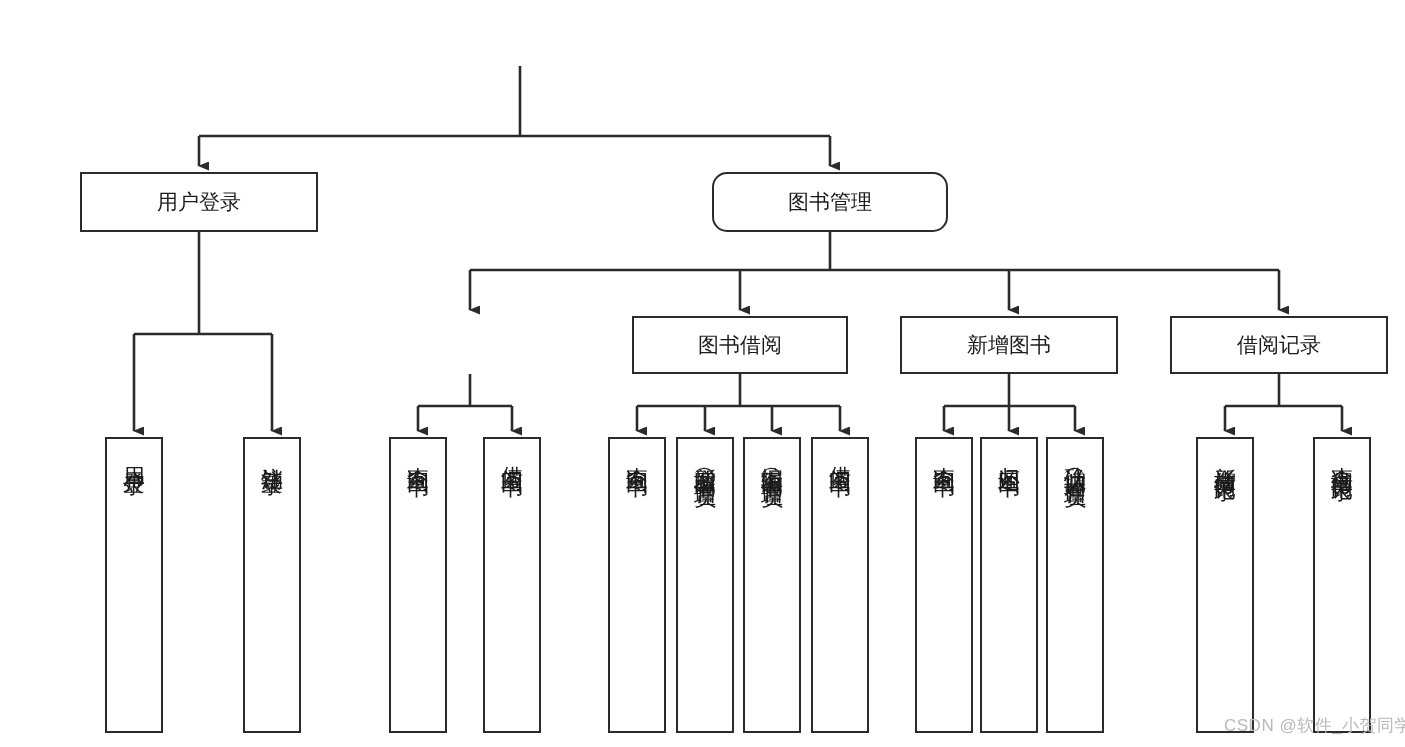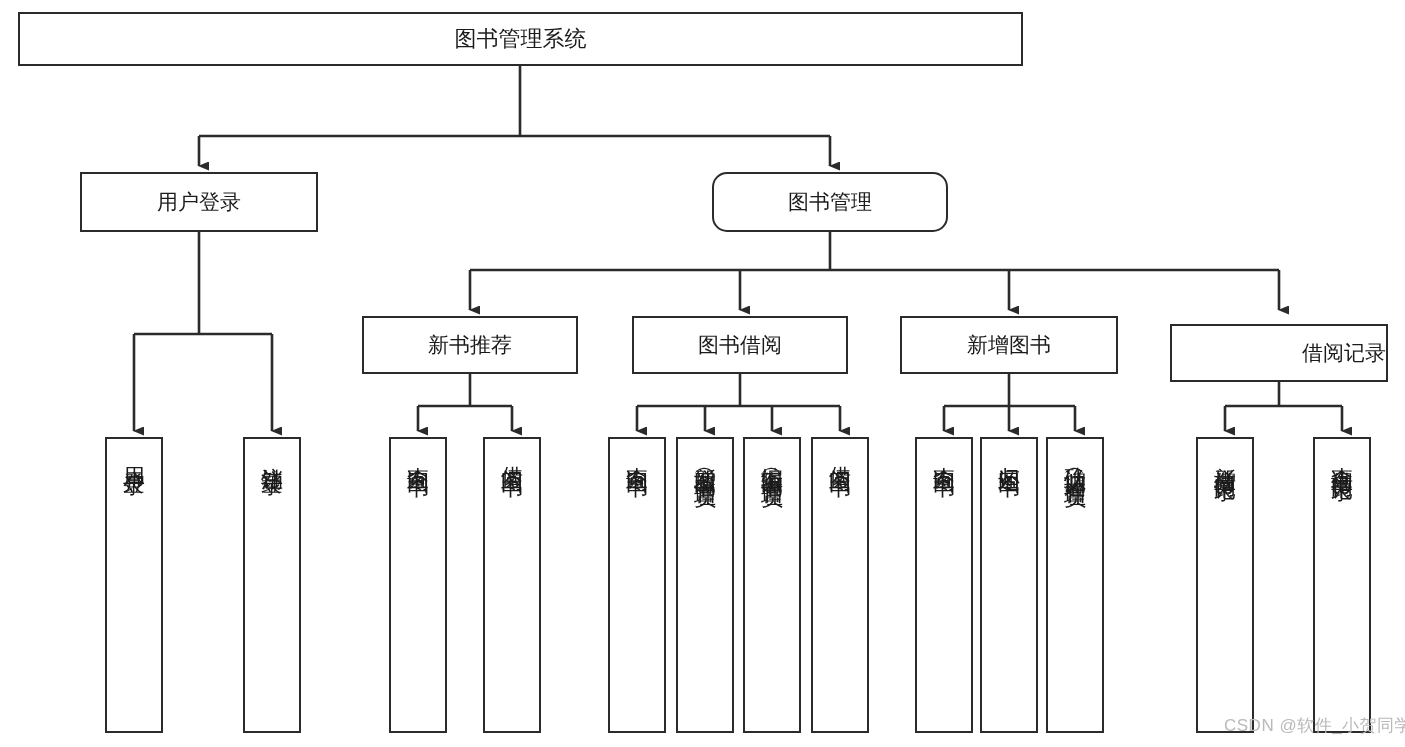--- a/index.html
+++ b/index.html
@@ -116,41 +116,35 @@
       <path d="M1009,406 L1009,431" marker-end="url(#arrow)"></path>
       <path d="M1075,406 L1075,431" marker-end="url(#arrow)"></path>
 
       <path d="M1279,374 L1279,406"></path>
       <path d="M1225,406 L1342,406"></path>
       <path d="M1225,406 L1225,431" marker-end="url(#arrow)"></path>
       <path d="M1342,406 L1342,431" marker-end="url(#arrow)"></path>
     </g>
   </svg>
 
-  <div class="node root horizontal" id="node-root" style="left: 18px; top: 12px; width: 1005px; height: 54px;">
-    <span class="node-label">图书管理系统</span>
-  </div>
 
   <div class="node horizontal" id="node-user-login" style="left: 80px; top: 172px; width: 238px; height: 60px;">
     <span class="node-label">用户登录</span>
   </div>
   <div class="node horizontal" id="node-book-management" style="left: 712px; top: 172px; width: 236px; height: 60px; border-radius: 15px;">
     <span class="node-label">图书管理</span>
   </div>
 
-  <div class="node horizontal" id="node-new-book-recommend" style="left: 362px; top: 316px; width: 216px; height: 58px;">
-    <span class="node-label">新书推荐</span>
-  </div>
   <div class="node horizontal" id="node-book-borrow" style="left: 632px; top: 316px; width: 216px; height: 58px;">
     <span class="node-label">图书借阅</span>
   </div>
   <div class="node horizontal" id="node-current-borrow" style="left: 900px; top: 316px; width: 218px; height: 58px;">
     <span class="node-label">新增图书</span>
   </div>
-  <div class="node horizontal" id="node-borrow-record" style="left: 1170px; top: 324px; width: 218px; height: 58px; justify-content: flex-end;">
+  <div class="node horizontal" id="node-borrow-record" style="left: 1170px; top: 316px; width: 218px; height: 58px;">
     <span class="node-label">借阅记录</span>
   </div>
 
   <div class="node vertical" id="node-leaf-user-login" style="left: 105px; top: 437px; width: 58px; height: 296px;">
     <span class="node-label">用户登录</span>
   </div>
   <div class="node vertical" id="node-leaf-logout" style="left: 243px; top: 437px; width: 58px; height: 296px;">
     <span class="node-label">注销登录</span>
   </div>
   <div class="node vertical" id="node-leaf-query-book-rec" style="left: 389px; top: 437px; width: 58px; height: 296px;">

